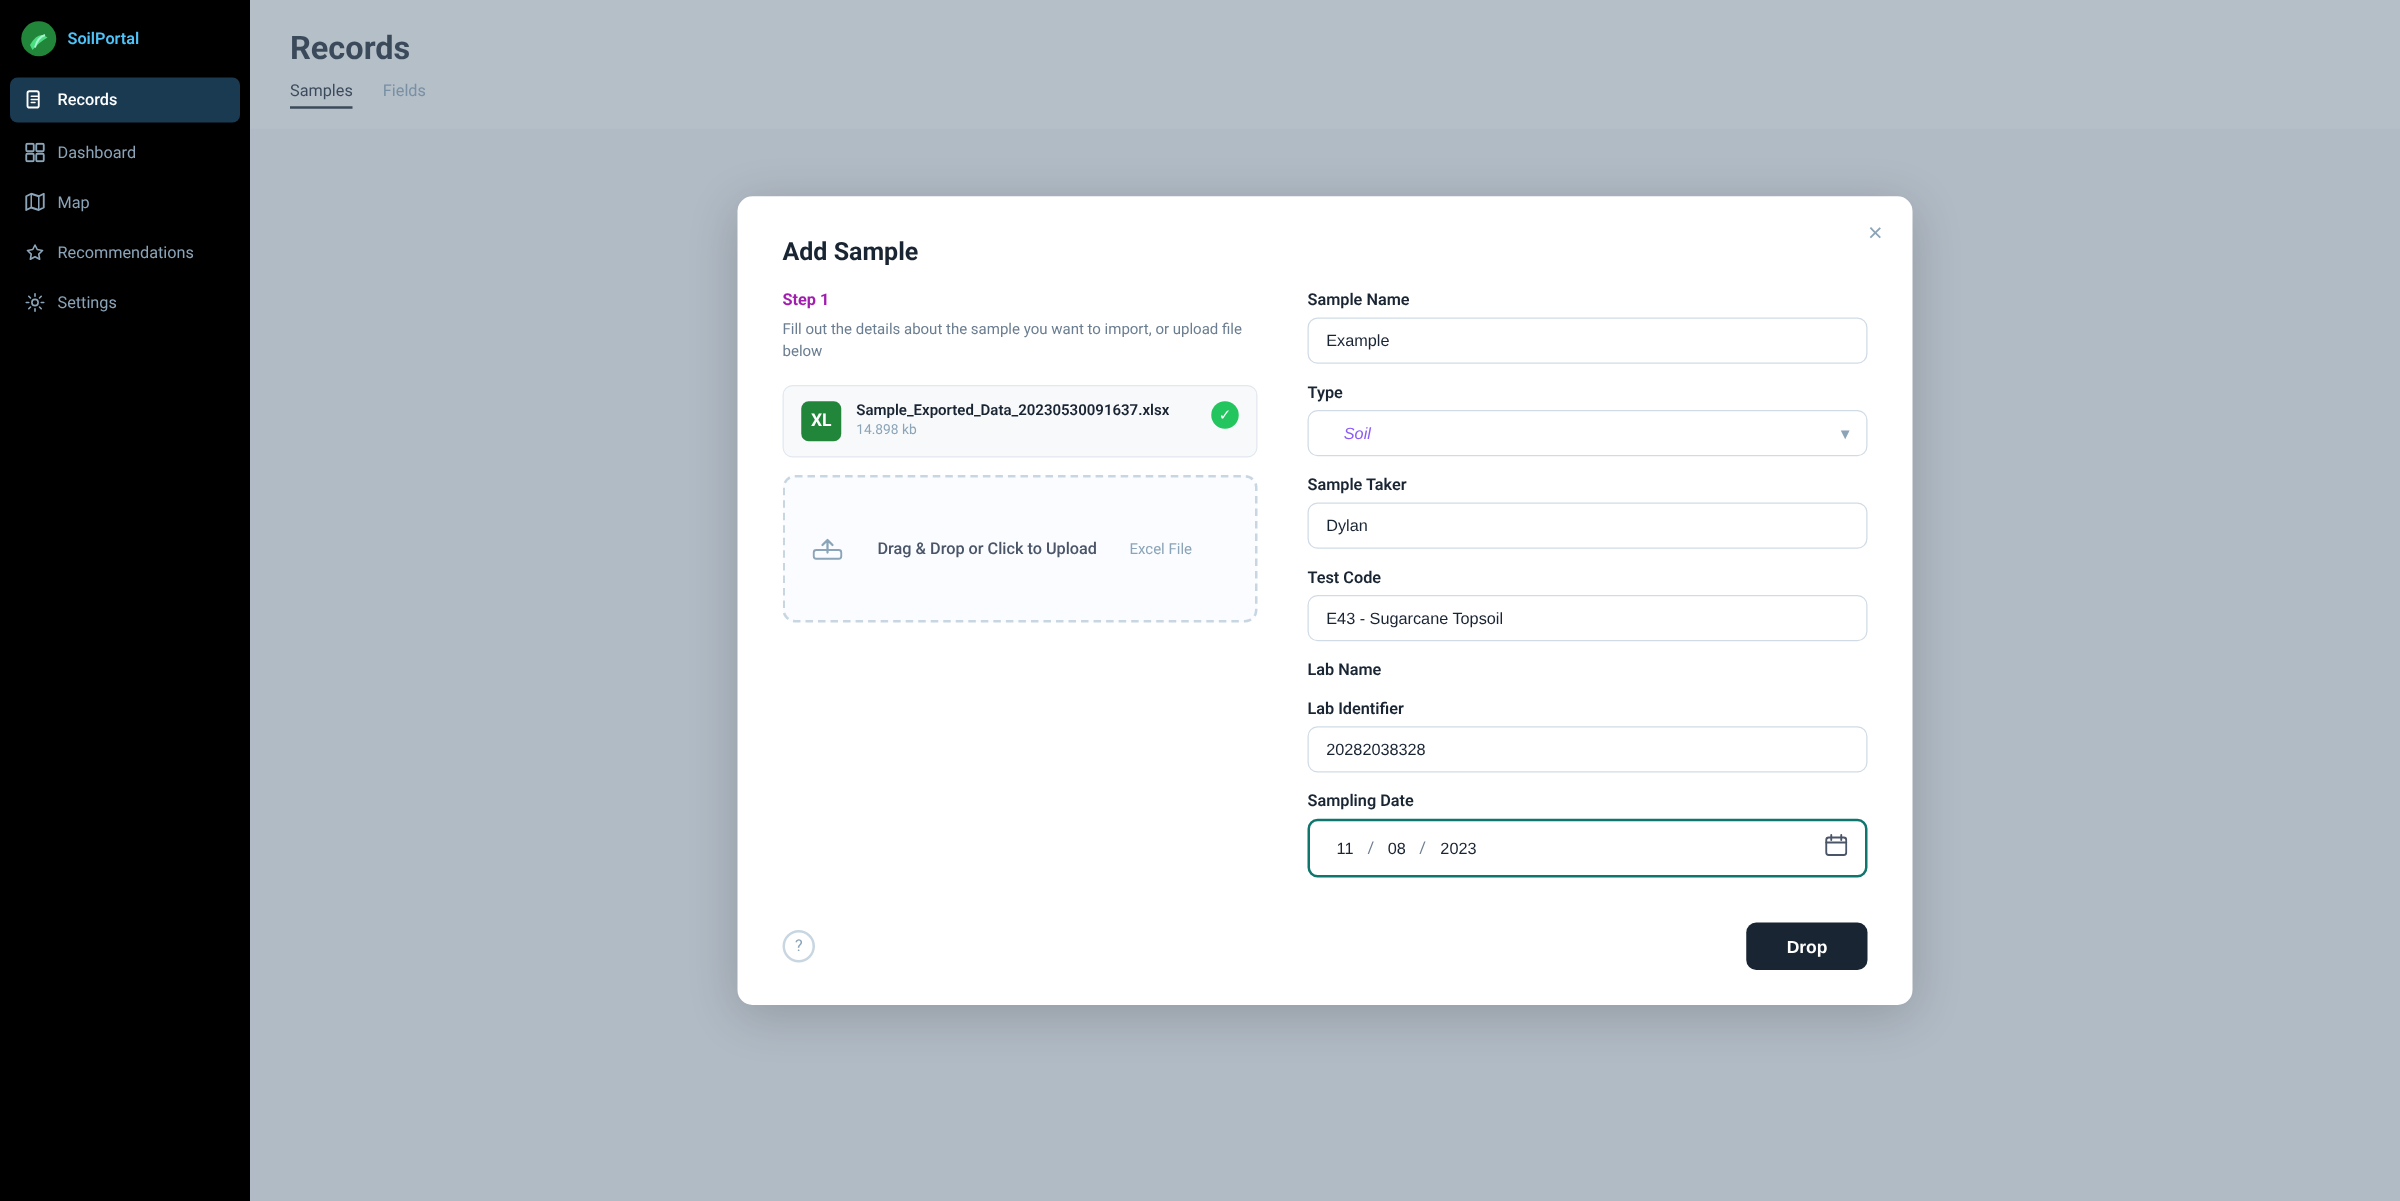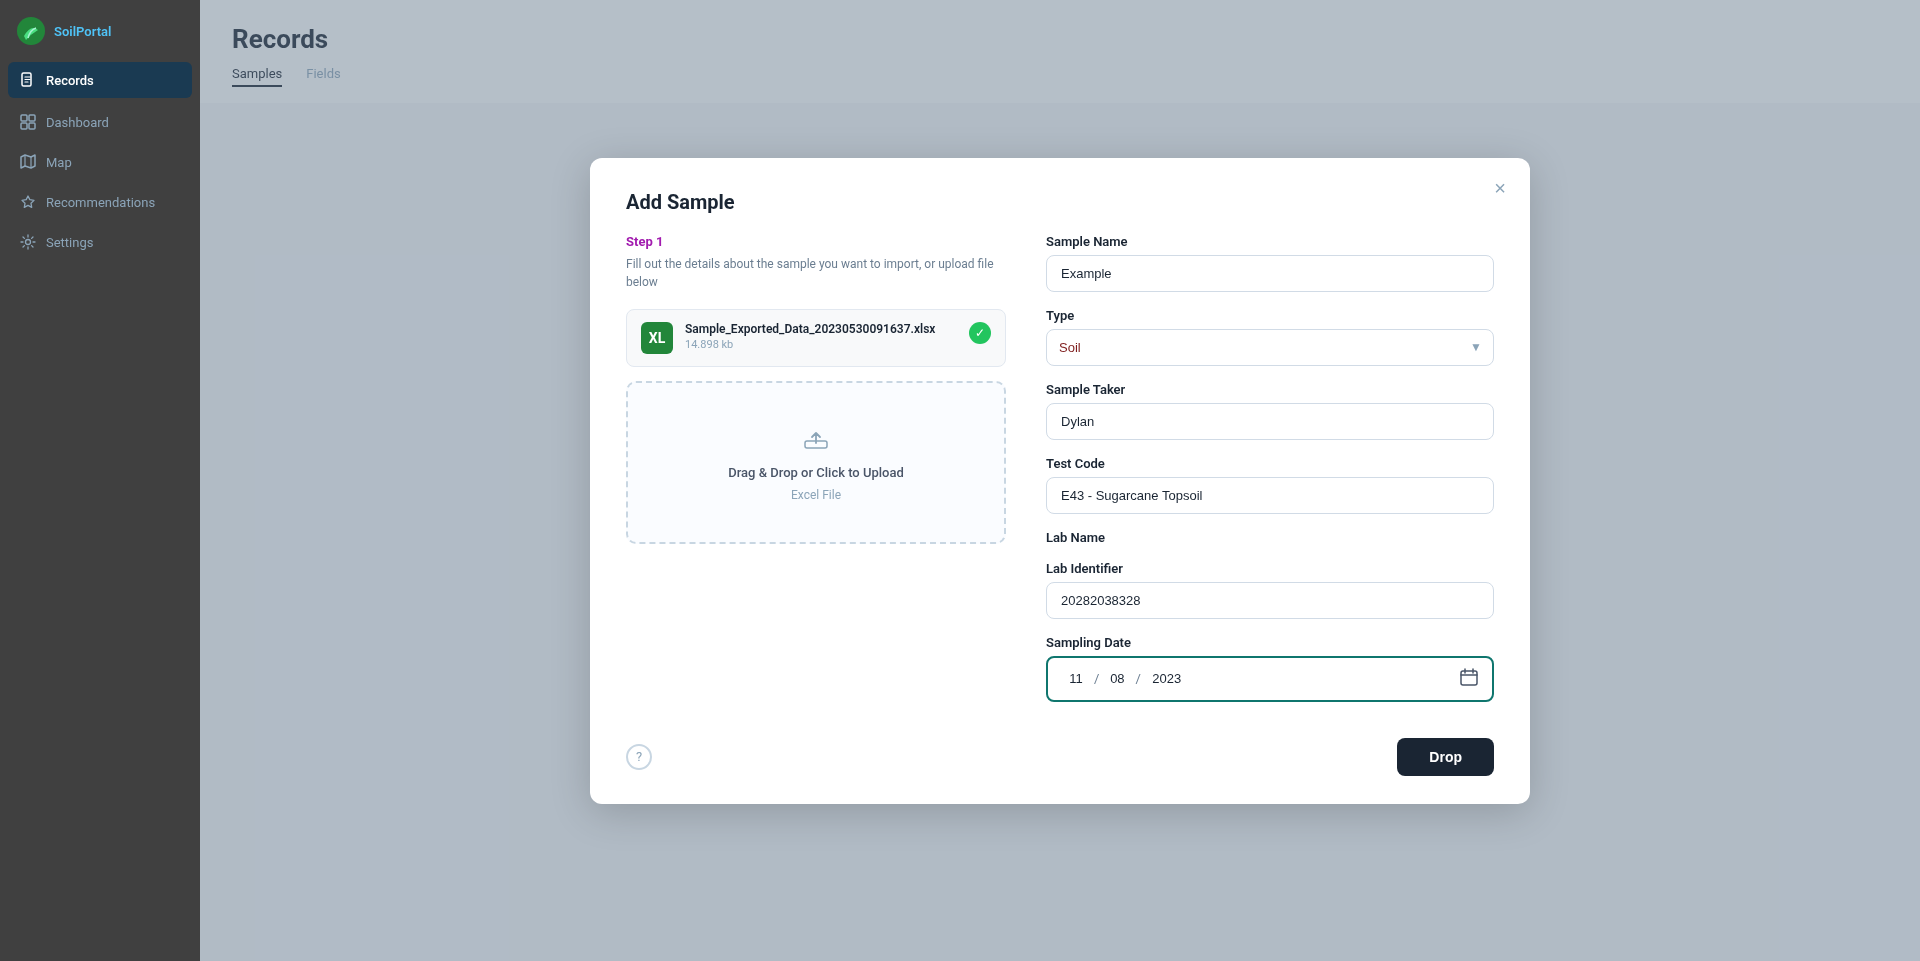--- a/index.html
+++ b/index.html
@@ -9,21 +9,21 @@
       width: 1920px;
       height: 961px;
       overflow: hidden;
       display: flex;
     }
 
     
     .sidebar {
       width: 200px;
       min-width: 200px;
-      background: #404040;
+      background: #000000;
       height: 961px;
       display: flex;
       flex-direction: column;
       padding: 0;
     }
     .sidebar-logo {
       padding: 16px 16px 12px;
       display: flex;
       align-items: center;
       gap: 8px;
@@ -187,23 +187,23 @@
       color: white;
       font-size: 12px;
     }
 
     
     .drop-zone {
       border: 2px dashed #c8d6e2;
       border-radius: 10px;
       padding: 40px 20px;
       display: flex;
-      flex-direction: column;
-      align-items: center;
-      gap: 8px;
+      flex-direction: row;
+      align-items: center;
+      gap: 26px;
       cursor: pointer;
       background: #fafcff;
     }
     .upload-icon {
       color: #8ba4b8;
       font-size: 24px;
     }
     .drop-text {
       font-size: 13px;
       color: #4a5568;
@@ -237,29 +237,30 @@
       color: #1a2533;
       background: #fff;
       outline: none;
     }
 
     .form-select-wrapper {
       position: relative;
     }
     .form-select {
       width: 100%;
-      padding: 10px 12px;
+      padding: 10px 28px;
       border: 1px solid #d1dbe6;
       border-radius: 8px;
       font-size: 13px;
-      color: #7f1d1d;
+      color: #8b5cf6;
       background: #fff;
       outline: none;
       appearance: none;
       cursor: pointer;
+      font-style: italic;
     }
     .select-chevron {
       position: absolute;
       right: 12px;
       top: 50%;
       transform: translateY(-50%);
       color: #8ba4b8;
       pointer-events: none;
       font-size: 12px;
     }

